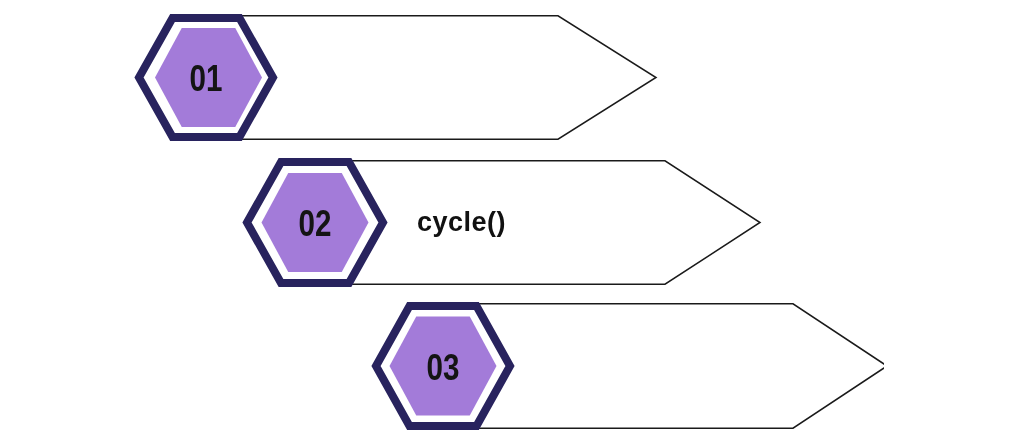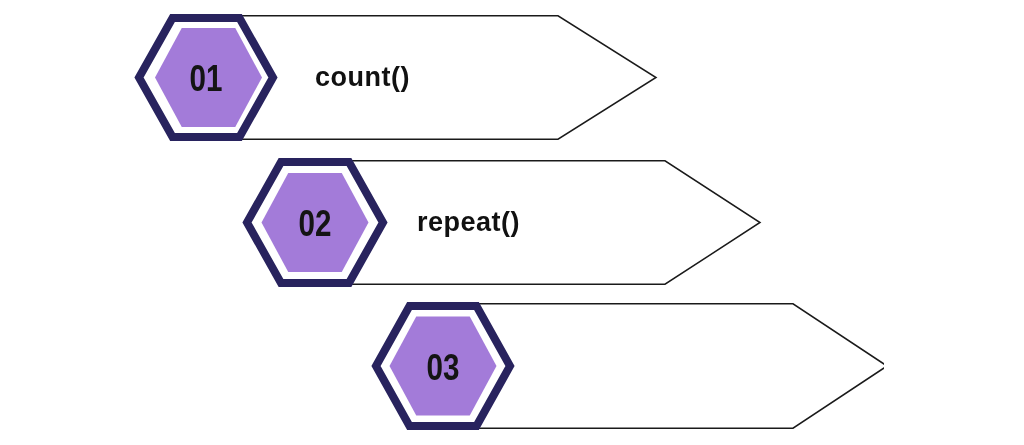--- a/index.html
+++ b/index.html
@@ -78,20 +78,19 @@
     </g>
 
     <g>
       <polygon class="arrow-shape" points="441,303.75 793,303.75 887,366 793,428.25 441,428.25"></polygon>
       <polygon class="hex-outer" points="376,366 409.5,306 476.5,306 510,366 476.5,426 409.5,426"></polygon>
       <polygon class="hex-inner" points="389.5,366 416.25,316.5 469.75,316.5 496.5,366 469.75,415.5 416.25,415.5"></polygon>
     </g>
   </svg>
 
   <span class="step-number" style="left:206px; top:78px;">01</span>
-  <span class="step-label" style="left:315px; top:77.5px;">count()</span>
 
   <span class="step-number" style="left:315px; top:223px;">02</span>
-  <span class="step-label" style="left:417px; top:222.5px;">repeat()</span>
+  <span class="step-label" style="left:417px; top:222.5px;">cycle()</span>
 
   <span class="step-number" style="left:443px; top:366.5px;">03</span>
 
 </div>
 
 </body></html>

